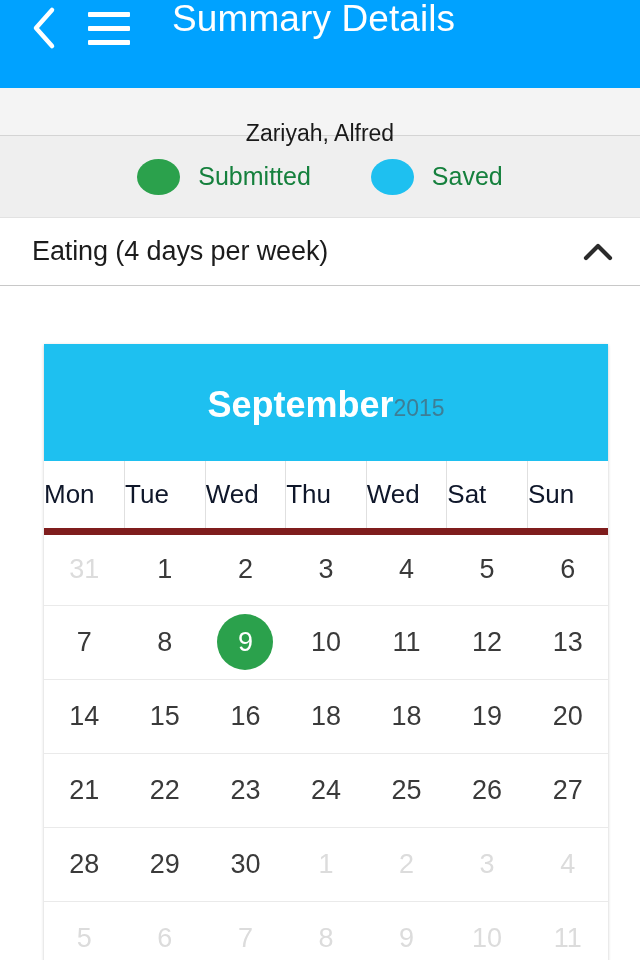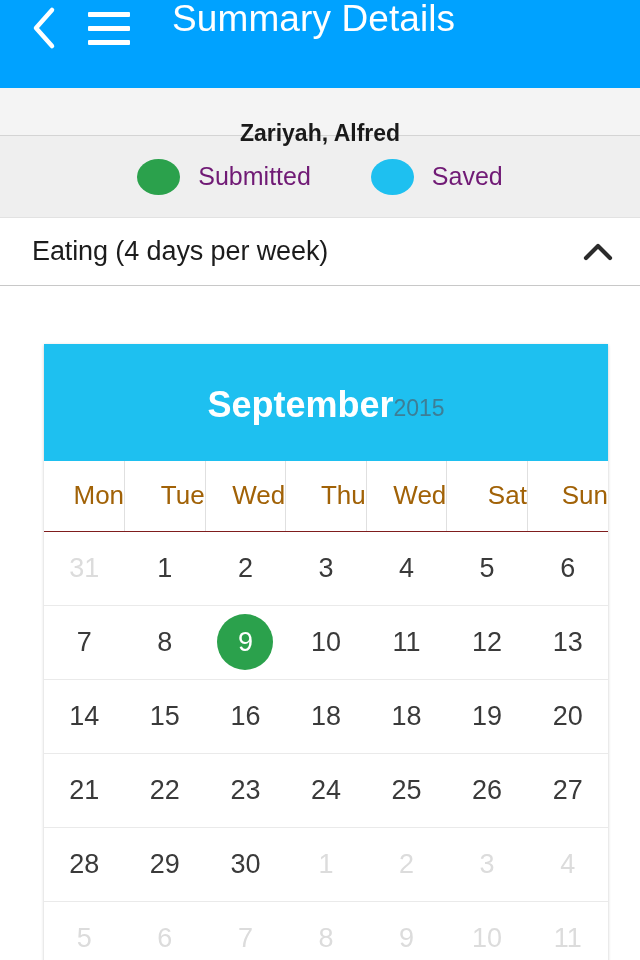--- a/index.html
+++ b/index.html
@@ -63,21 +63,21 @@
   .name-strip {
     height: 48px;
     background: #F4F4F4;
     border-bottom: 1px solid #D4D4D4;
     display: flex;
     align-items: center;
     justify-content: center;
   }
   .name-strip-text {
     font-size: 23px;
-    font-weight: bold;
+    font-weight: normal;
     color: #1A1A1A;
     margin-top: 44px;
   }
 
   
   .legend {
     height: 82px;
     background: #EFEFEF;
     border-bottom: 1px solid #E2E2E2;
     display: flex;
@@ -91,21 +91,21 @@
   }
   .legend-item + .legend-item { margin-left: 60px; text-align: center; }
   .legend-dot {
     width: 43px;
     height: 36px;
     border-radius: 50%;
     flex: 0 0 auto;
   }
   .legend-label {
     font-size: 25px;
-    color: #701a75;
+    color: #15803d;
     margin-left: 18px;
   }
 
   
   .section-header {
     height: 68px;
     background: #ffffff;
     border-bottom: 1px solid #C8C8C8;
     display: flex;
     align-items: center;
@@ -154,24 +154,24 @@
 
   .cal-table {
     width: 100%;
     border-collapse: collapse;
     table-layout: fixed;
   }
   .cal-table th {
     height: 70px;
     font-size: 26px;
     font-weight: 400;
-    color: #a16207;
-    text-align: right;
+    color: #0f172a;
+    text-align: left;
     border-right: 1px solid #E0E0E0;
-    border-bottom: 1px solid #7f1d1d;
+    border-bottom: 7px solid #7f1d1d;
     background: #ffffff;
   }
   .cal-table th:last-child { border-right: none; }
 
   .cal-table td {
     height: 74px;
     font-size: 27px;
     color: #3A3A3A;
     text-align: center;
     vertical-align: middle;

